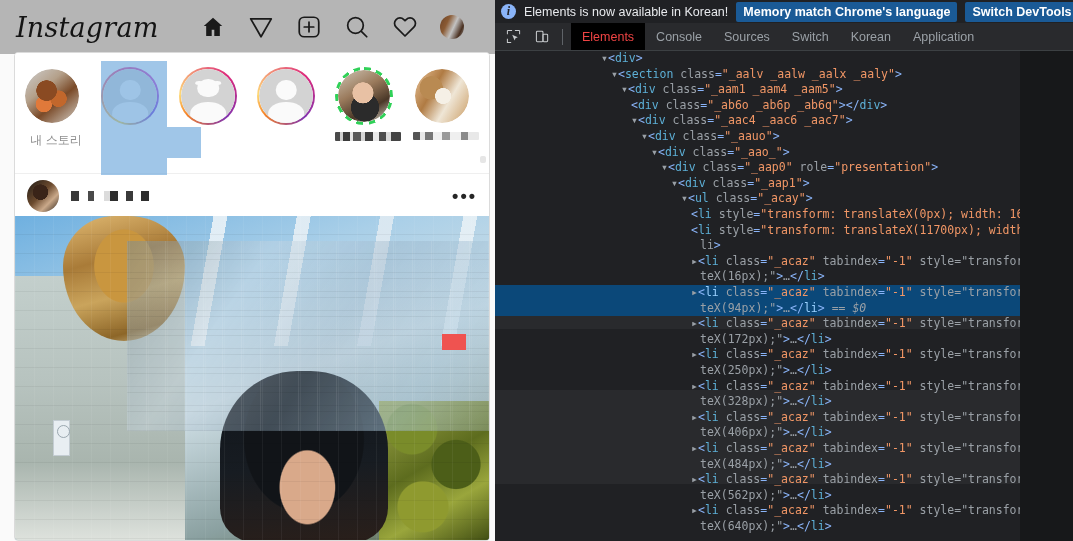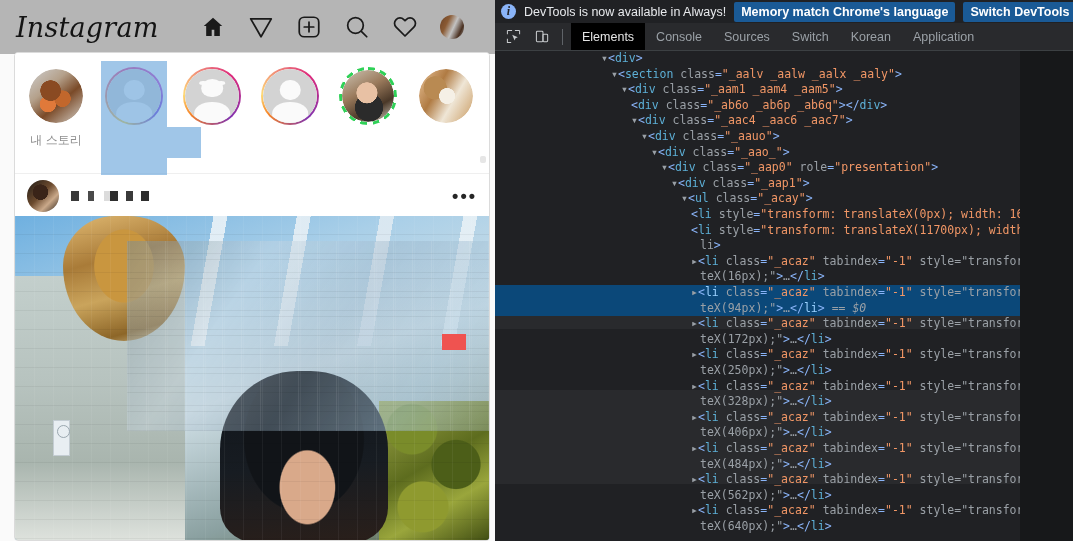--- a/index.html
+++ b/index.html
@@ -60,21 +60,21 @@
   
   #stories-tray {
     position: absolute; left: 0; top: 0;
     width: 474px; height: 121px;
     background: #ffffff;
     border-bottom: 1px solid #efefef;
   }
   .story {
     position: absolute; top: 14px;
     width: 66px;
-    display: flex; flex-direction: column; align-items: center;
+    display: flex; flex-direction: column; 
   }
   .story-ring {
     width: 58px; height: 58px; border-radius: 50%;
     display: flex; align-items: center; justify-content: center;
     position: relative;
   }
   .ring-grad {
     background:
       conic-gradient(from 200deg, #f9ce34, #ee2a7b 38%, #c42ac9 62%, #6228d7 80%, #f9ce34);
     padding: 2px;
@@ -427,21 +427,21 @@
   }
   .dt-tab {
     font-family: "Liberation Sans", sans-serif;
     font-size: 12.5px;
     color: #9aa0a6;
     padding: 0 11px;
     height: 28px; line-height: 28px;
     white-space: nowrap;
   }
   .dt-tab.active {
-    color: #e5e5e5;
+    color: #ef4444;
     background: #000000;
   }
 
   
   #dom-tree {
     position: absolute; left: 0; top: 51px;
     width: 578px; height: 490px;
     background: #202124;
     overflow: hidden;
     font-size: 11.5px;
@@ -617,21 +617,21 @@
     <div id="page-scrollbar">
       <div id="page-scroll-thumb"></div>
       <div id="page-scroll-mark"></div>
     </div>
   </div>
 
   <div id="devtools">
 
     <div id="dt-banner">
       <span id="banner-info-icon">i</span>
-      <span id="banner-text">DevTools is now available in Always!</span>
+      <span id="banner-text">Elements is now available in Korean!</span>
       <span class="banner-btn">Memory match Chrome's language</span>
       <span class="banner-btn">Switch DevTools to Korean</span>
     </div>
 
     <div id="dt-tabstrip">
       <span class="dt-tool-icon">
         <svg width="15" height="15" viewBox="0 0 16 16">
           <path d="M1.5 1.5h5M9.5 1.5h5M14.5 1.5v4M1.5 1.5v4M1.5 10.5v4h4" fill="none" stroke="#c7cacd" stroke-width="1.1"></path>
           <path d="M6.6 6.2l6.0 2.7-2.5 0.9-0.9 2.5z" fill="#c7cacd"></path>
         </svg>

